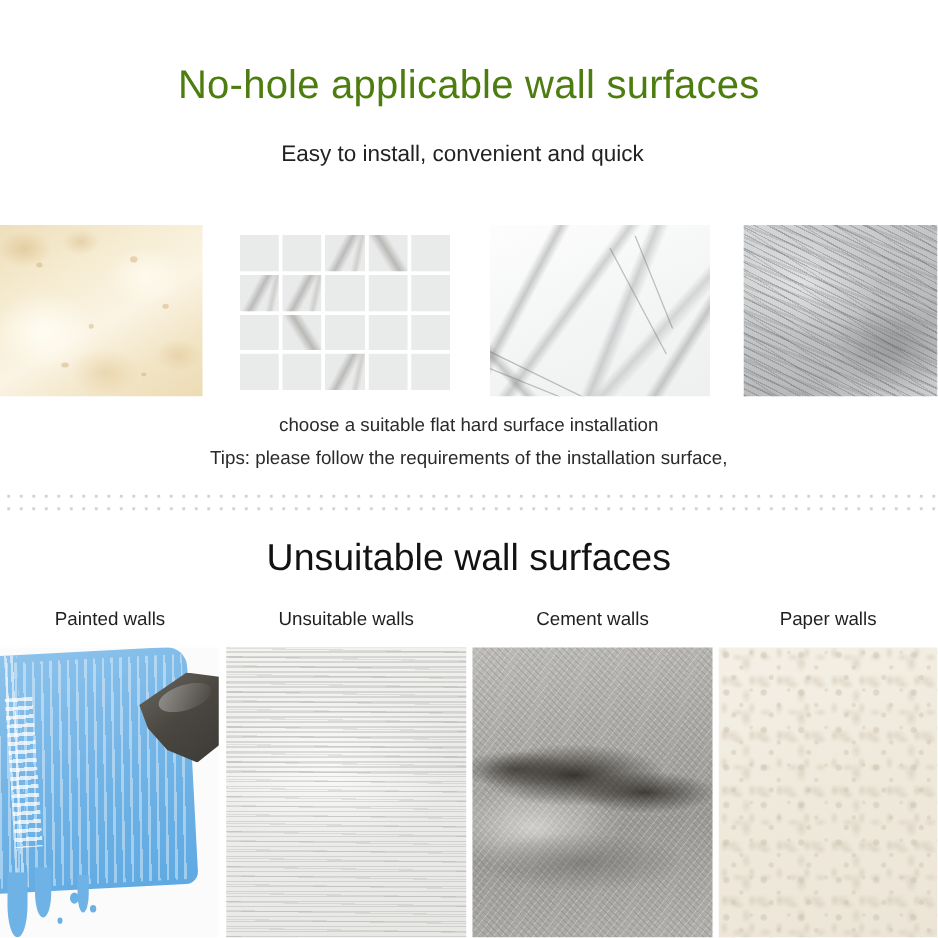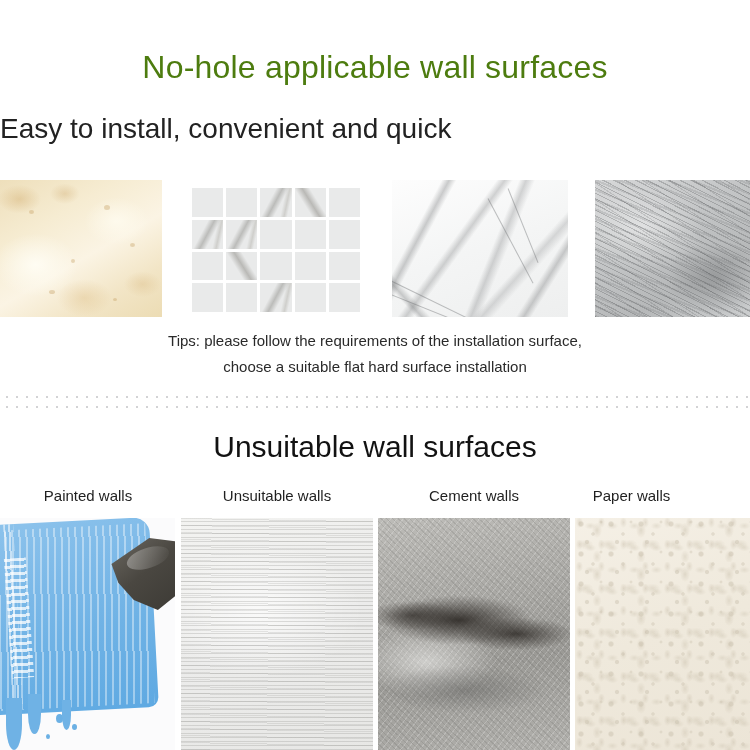--- a/index.html
+++ b/index.html
@@ -17,22 +17,22 @@
   .section-suitable { position:absolute; left:0; top:0; width:750px; height:392px; }
 
   .title-main {
     position:absolute; left:0; top:49px; width:750px;
     text-align:center;
     font-size:32px; font-weight:400; letter-spacing:.2px;
     color:#4d7c0f;
   }
   .subtitle-main {
     position:absolute; left:0; top:113px; width:740px;
-    text-align:left;
-    font-size:28px; font-weight:400; color:#222;
+    text-align:center;
+    font-size:18px; font-weight:400; color:#222;
   }
 
   
   .tile-row-top { position:absolute; left:0; top:180px; width:750px; height:137px; }
   .tile { position:absolute; top:0; height:137px; overflow:hidden; }
 
   
   .tile-beige { left:0; width:162px;
     background:
       radial-gradient(ellipse 60px 45px at 22% 62%, rgba(255,253,244,.95), rgba(255,253,244,0) 70%),
@@ -112,21 +112,21 @@
   }
 
   .labels-row { position:absolute; left:0; top:73px; width:750px; height:22px;padding-left:41px; }
   .wall-label {
     position:absolute; top:0; text-align:center;
     font-size:15px; color:#1f1f1f; white-space:nowrap;
   }
   .wall-label.l0 { left:0;   width:176px; }
   .wall-label.l1 { left:181px; width:192px; }
   .wall-label.l2 { left:378px; width:192px; }
-  .wall-label.l3 { left:544px; width:175px; }
+  .wall-label.l3 { left:575px; width:175px; }
 
   
   .photo-row { position:absolute; left:0; top:104px; width:750px; height:232px; }
   .photo { position:absolute; top:0; height:232px; overflow:hidden; background:#fff; }
 
   
   .photo-paint { left:0; width:175px; background:#fbfbfc; }
   .paint-body {
     position:absolute; left:-42px; top:4px; width:196px; height:190px;
     background:linear-gradient(165deg,#8fc4ec 0%,#7cb9e8 35%,#6fb2e5 60%,#5ea9e2 100%);
@@ -264,22 +264,22 @@
         <span class="vein-line" style="left:-10px;top:96px;width:120px;height:1.4px;transform:rotate(26deg);"></span>
         <span class="vein-line" style="left:-6px;top:112px;width:96px;height:1px;transform:rotate(22deg);"></span>
         <span class="vein-line" style="left:96px;top:18px;width:96px;height:1px;transform:rotate(62deg);"></span>
         <span class="vein-line" style="left:116px;top:8px;width:80px;height:1.2px;transform:rotate(68deg);"></span>
       </div>
 
       <div class="tile tile-slate"></div>
     </div>
 
     <div class="tips">
+      <div>choose a suitable flat hard surface installation</div>
       <div>Tips: please follow the requirements of the installation surface,</div>
-      <div>choose a suitable flat hard surface installation</div>
     </div>
   </div>
 
   <div class="divider-dots"></div>
 
   <div class="section-unsuitable">
 
     <div class="title-unsuitable">Unsuitable wall surfaces</div>
 
     <div class="labels-row">

